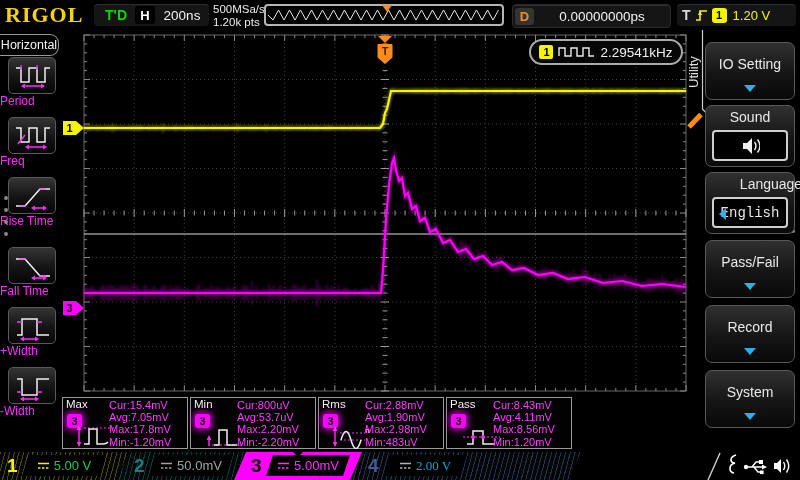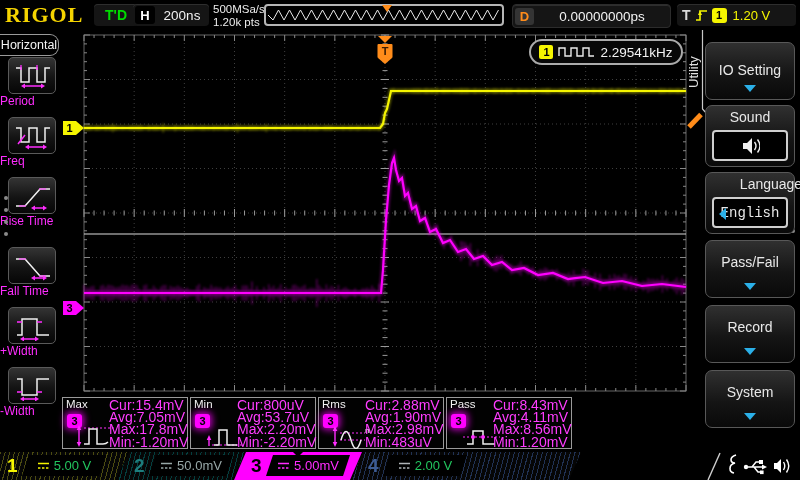--- a/index.html
+++ b/index.html
@@ -61,21 +61,21 @@
   .inner-box{position:absolute;left:6px;width:76px;height:31px;background:#000;border:2px solid #cfcfcf;
              border-radius:4px;box-sizing:border-box;display:flex;align-items:center;justify-content:center;font-family:Liberation Mono, monospace;}
   
   .meas-box{position:absolute;top:397px;width:126px;height:52px;background:#020202;border:1px solid #9a9a9a;
             box-sizing:border-box;}
   .meas-name{position:absolute;left:3px;top:0px;color:#f2f2f2;font-size:11.5px;}
   .meas-ch{position:absolute;left:4px;top:16px;width:15px;height:14px;background:#ff00ff;border-radius:3px;
            color:#000;font-weight:bold;font-size:11px;display:flex;align-items:center;justify-content:center;
            box-shadow:0 0 7px 2px rgba(255,0,255,.75);}
   .meas-icon{position:absolute;left:12px;top:25px;}
-  .meas-vals{position:absolute;left:46px;top:1px;color:#ff3dff;font-size:14px;line-height:12.2px;white-space:pre;}
+  .meas-vals{position:absolute;left:46px;top:1px;color:#ff3dff;font-size:11px;line-height:12.2px;white-space:pre;}
   
   .ch-cell{position:absolute;top:452px;height:28px;}
   .ch-num{position:absolute;top:3px;font-size:19px;font-weight:bold;}
   .ch-valbox{position:absolute;top:3px;height:21px;background:#000;display:flex;align-items:center;
              justify-content:center;gap:4px;font-size:13px;}
   .notch{position:absolute;top:0;left:50%;margin-left:-5px;width:0;height:0;border-left:5px solid transparent;
          border-right:5px solid transparent;border-top:5px solid #000;}
   svg{display:block;}
 </style>
 </head>
@@ -1053,21 +1053,21 @@
     <span class="n">1</span>
     <svg width="37" height="12" viewBox="0 0 37 12">
       <polyline points="1,10 1,2 7,2 7,10 13,10 13,2 19,2 19,10 25,10 25,2 31,2 31,10 36,10" fill="none" stroke="#ececec" stroke-width="1.4"></polyline>
     </svg>
     <span class="v">2.29541kHz</span>
   </div>
 
   <div id="utility-tab">Utility</div>
   <div id="sidebar">
       <div class="side-btn" style="top: 42px; height: 58px;">
-        <div class="side-lab" style="top: 13px; margin-top: 6px;">IO Setting</div>
+        <div class="side-lab" style="top: 13px;">IO Setting</div>
         <div class="tri-down" style="bottom: 7px;"></div>
       </div>
       <div class="side-btn" style="top: 105px; height: 62px;">
         <div class="side-lab" style="top: 3px;">Sound</div>
         <div class="inner-box" style="top: 24px;">
           <svg width="19" height="18" viewBox="0 0 19 18">
             <polygon points="2,6 6,6 11,1 11,17 6,12 2,12" fill="#f0f0f0"></polygon>
             <path d="M13.5 5 q3 4 0 8 M16.5 2.5 q5 6.5 0 13" stroke="#f0f0f0" stroke-width="1.4" fill="none"></path>
           </svg>
         </div>
@@ -1193,21 +1193,21 @@
           <svg width="13" height="9" viewBox="0 0 13 9">
             <path d="M1 2.5 H12" stroke="#ff2dff" stroke-width="1.6"></path>
             <path d="M1 7 H12" stroke-dasharray="2.4 1.6" stroke="#ff2dff" stroke-width="1.6"></path>
           </svg>
           <span>5.00mV</span>
         </div>
         <div class="notch"></div>
       </div>
       <div class="ch-cell" style="left: 351px; width: 230px; clip-path: polygon(12px 0px, 100% 0px, calc(100% - 12px) 100%, 0px 100%); background: repeating-linear-gradient(105deg, rgba(70, 110, 190, 0.42) 0px, rgba(70, 110, 190, 0.42) 1px, transparent 1px, transparent 4.5px) rgb(6, 6, 6);">
         <div class="ch-num" style="left: 17px; color: rgb(61, 92, 148);">4</div>
-        <div class="ch-valbox" style="left: 32px; width: 84px; color: #22c55e; clip-path: polygon(7px 0px, 100% 0px, calc(100% - 7px) 100%, 0px 100%);">
+        <div class="ch-valbox" style="left: 32px; width: 84px; color: #0ea5e9; clip-path: polygon(7px 0px, 100% 0px, calc(100% - 7px) 100%, 0px 100%); font-family: Liberation Serif, serif;">
           <svg width="13" height="9" viewBox="0 0 13 9">
             <path d="M1 2.5 H12" stroke="#b0b4b8" stroke-width="1.6"></path>
             <path d="M1 7 H12" stroke-dasharray="2.4 1.6" stroke="#b0b4b8" stroke-width="1.6"></path>
           </svg>
           <span>2.00 V</span>
         </div>
       </div>
     </div>
   <svg id="status-icons" class="abs" style="left:700px;top:452px" width="100" height="28" viewBox="0 0 100 28">
       <path d="M8 28 L20 1" stroke="#cfcfcf" stroke-width="1.4" fill="none"></path>

